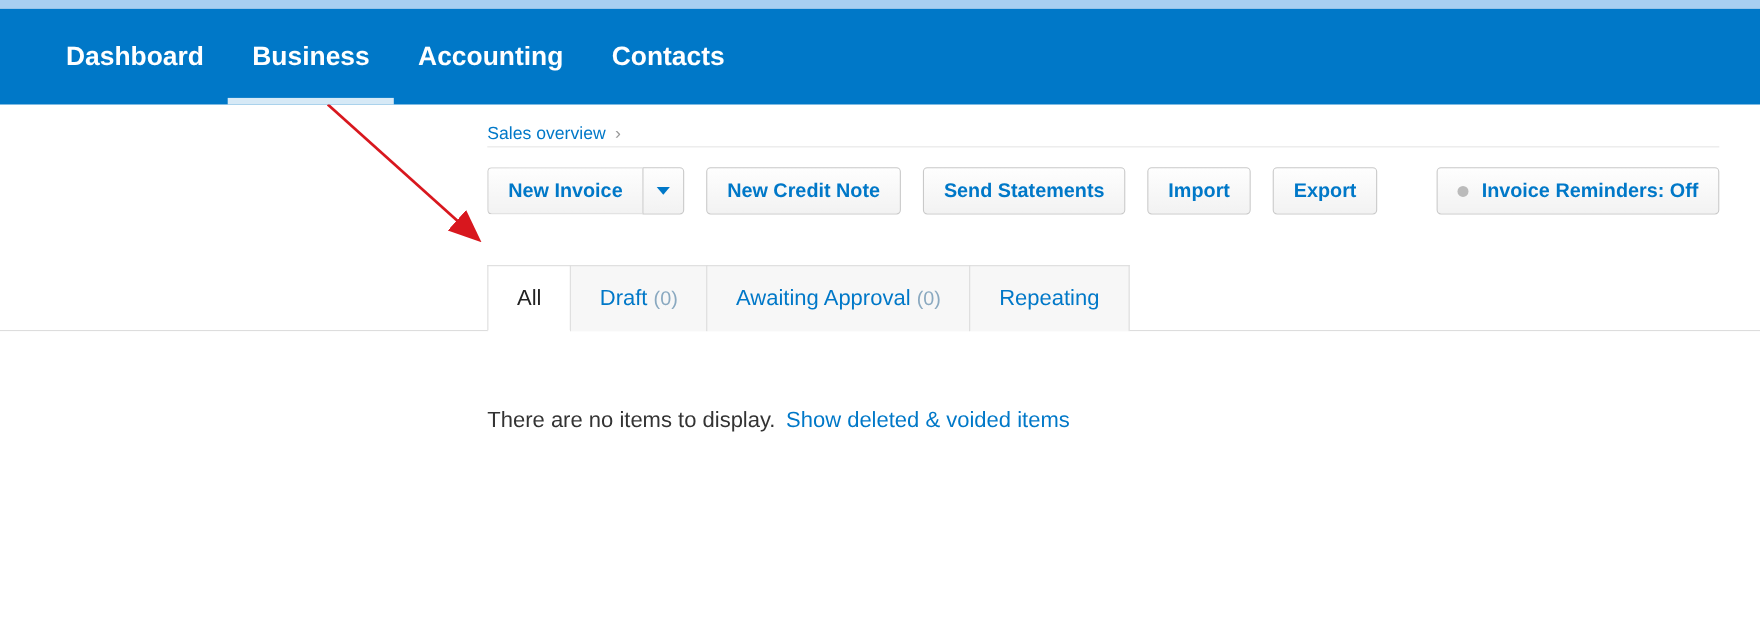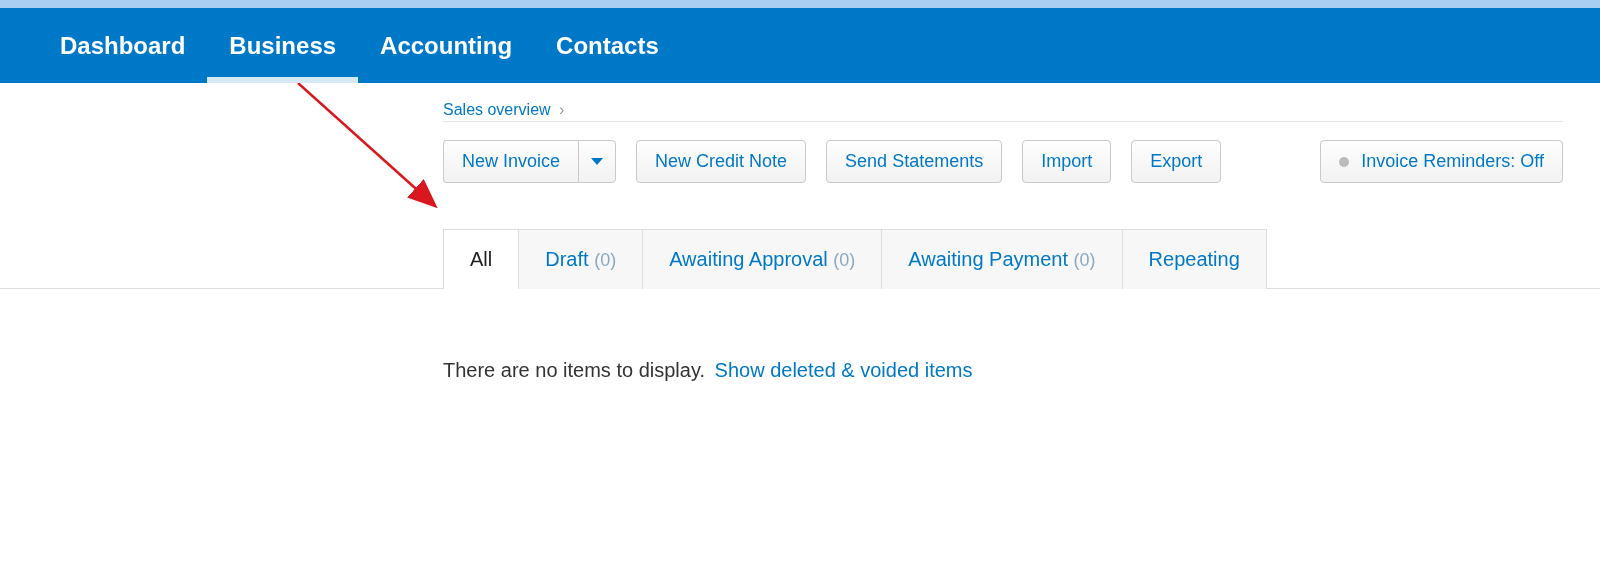--- a/index.html
+++ b/index.html
@@ -8,21 +8,21 @@
     font-family: -apple-system, Helvetica Neue, Arial, sans-serif;
     background: #fff;
     width: 1600px;
   }
   .topbar-highlight {
     height: 8px;
     background: #a8cff1;
   }
   .navbar {
     background: #0078c8;
-    height: 75px;
+    height: 87px;
     display: flex;
     align-items: center;
     padding-left: 38px;
     position: relative;
   }
   .nav-item {
     color: #fff;
     font-size: 24px;
     font-weight: 700;
     padding: 0 22px;
@@ -77,21 +77,21 @@
     display: flex;
     gap: 20px;
     margin-bottom: 46px;
   }
   .btn {
     background: linear-gradient(#fefefe, #f2f2f2);
     border: 1px solid #c9c9c9;
     border-radius: 4px;
     color: #0078c8;
     font-size: 18px;
-    font-weight: 400;
+    font-weight: 700;
     padding: 10px 18px;
     cursor: pointer;
     display: flex;
     align-items: center;
   }
   .btn-group {
     display: flex;
   }
   .btn-group .btn:first-child {
     border-top-right-radius: 0;
@@ -229,24 +229,20 @@
         </div>
         <div class="tab">
           <span>Draft</span>
           <span class="count">(0)</span>
         </div>
         <div class="tab">
           <span>Awaiting Approval</span>
           <span class="count">(0)</span>
         </div>
         <div class="tab">
-          <span>Awaiting Payment</span>
-          <span class="count">(0)</span>
-        </div>
-        <div class="tab">
           <span>Repeating</span>
         </div>
       </div>
       <div class="tabs-rule"></div>
     </div>
 
     <div class="empty-area">
       <span class="empty-text">There are no items to display.</span>
       <a class="empty-link">Show deleted &amp; voided items</a>
     </div>

